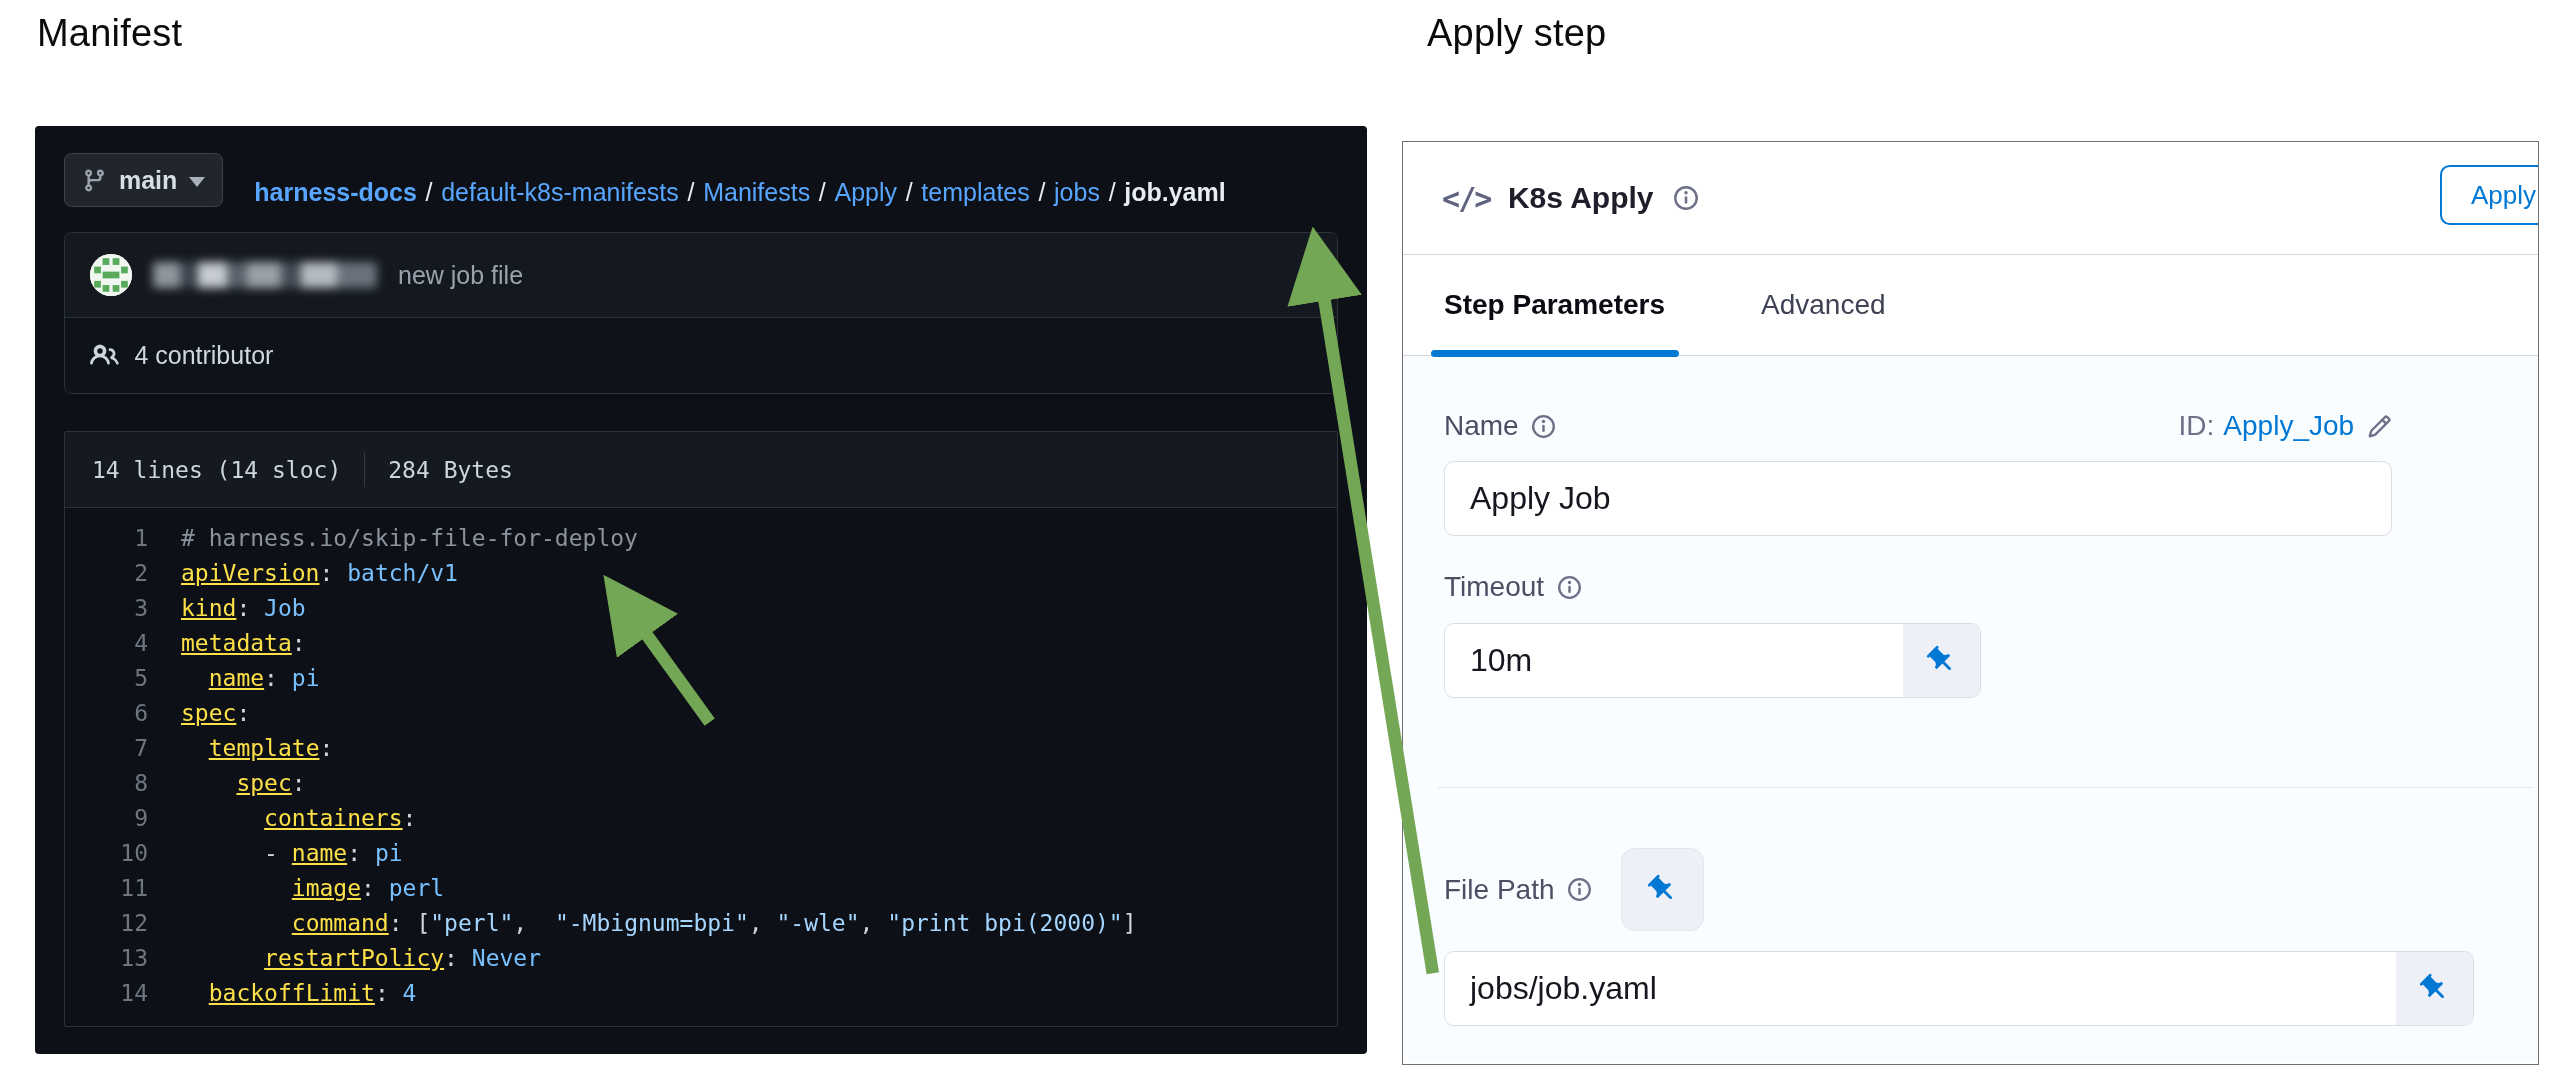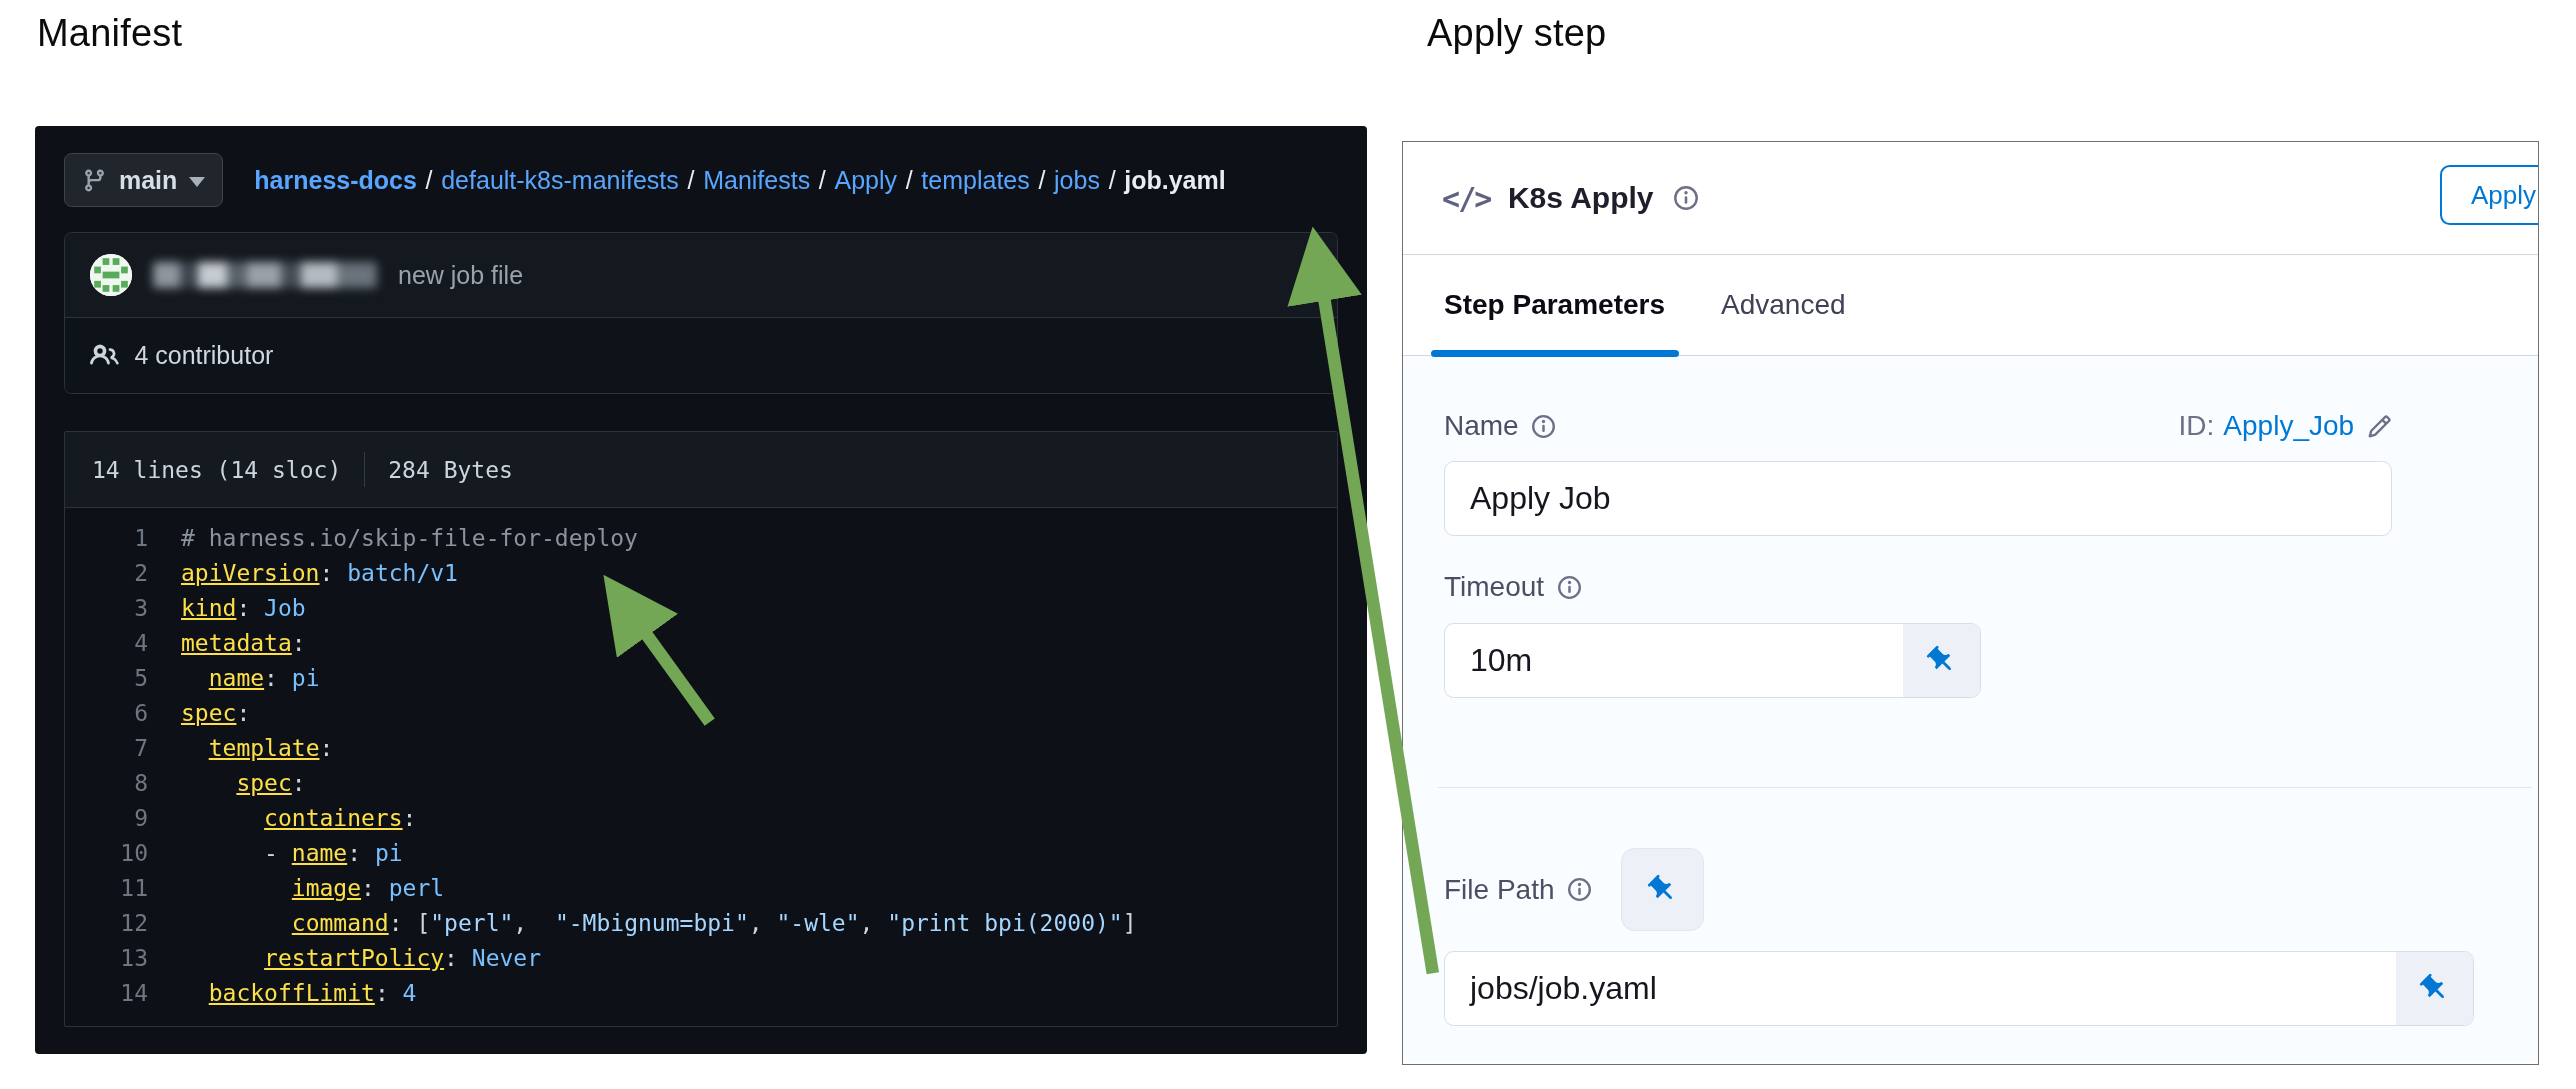--- a/index.html
+++ b/index.html
@@ -7,21 +7,21 @@
           font-family:"Liberation Sans",sans-serif;}
 
   
   .section-title{position:absolute;top:12px;font-size:38px;color:#0b0b0b;font-weight:500;letter-spacing:0.2px;}
   .title-left{left:37px;}
   .title-right{left:1427px;}
 
   
   .gh-panel{position:absolute;left:35px;top:126px;width:1332px;height:928px;background:#0d1117;
             border-radius:3.9px;padding:27px 29px;box-sizing:border-box;color:#d1d7e0;}
-  .gh-toprow{display:flex;align-items:center;gap:31px;}
+  .gh-toprow{display:flex;align-items:flex-end;gap:31px;}
   .branch-btn{display:flex;align-items:center;gap:11.6px;background:#21262d;border:1px solid #3d444d;
               border-radius:7.7px;padding:11.6px 17.4px;cursor:pointer;flex:none;}
   .branch-label{font-size:25px;font-weight:700;color:#d8dee6;}
   .caret{width:0;height:0;border-left:8.7px solid transparent;border-right:8.7px solid transparent;
          border-top:10.6px solid #a8b0b9;margin-top:2.9px;}
   .breadcrumb{font-size:25px;display:flex;align-items:center;gap:8.7px;white-space:nowrap;}
   .bc-repo{color:#58a6ff;font-weight:700;cursor:pointer;}
   .bc-link{color:#58a6ff;cursor:pointer;}
   .bc-sep{color:#e6edf3;}
   .bc-current{color:#e6edf3;font-weight:700;}
@@ -50,21 +50,21 @@
   
   .hx-panel{position:absolute;left:1402px;top:141px;width:1137px;height:924px;background:#ffffff;
             border:1.9px solid #6f6f6f;box-sizing:border-box;overflow:hidden;}
   .hx-header{position:relative;height:112px;display:flex;align-items:center;gap:17.4px;padding:0 39px;
              border-bottom:1.9px solid #d3d6e0;}
   .code-glyph{font-family:"DejaVu Sans Mono",monospace;font-size:30px;font-weight:700;color:#5d6380;letter-spacing:-1.9px;}
   .hx-title{font-size:30px;color:#1f1f2c;font-weight:600;}
   .apply-btn{position:absolute;right:-29px;top:23px;height:60px;padding:0 29px;border:2.9px solid #0278d5;
              border-radius:9.7px;color:#0278d5;font-size:26px;font-weight:500;background:#fff;
              display:flex;align-items:center;cursor:pointer;}
-  .hx-tabs{display:flex;gap:56px;padding:0 41px;height:100px;align-items:center;border-bottom:1.9px solid #d3d6e0;}
+  .hx-tabs{display:flex;gap:96px;padding:0 41px;height:100px;align-items:center;border-bottom:1.9px solid #d3d6e0;}
   .tab{font-size:28px;color:#3f4254;position:relative;height:100%;display:flex;align-items:center;cursor:pointer;}
   .tab.active{font-weight:700;color:#0b0b14;}
   .tab.active::after{content:"";position:absolute;left:-13.5px;right:-13.5px;bottom:-1.9px;height:6.8px;
                      background:#0278d5;border-radius:4.8px;}
   .hx-content{background:#fafdff;height:706px;padding:54px 64px 0 41px;box-sizing:border-box;}
   .field-row{display:flex;justify-content:space-between;align-items:center;width:948px;}
   .hx-label{font-size:28px;color:#4c4f63;display:flex;align-items:center;gap:12.6px;}
   .id-row{font-size:28px;color:#6d7086;display:flex;gap:9px;align-items:center;}
   .id-link{color:#0278d5;cursor:pointer;}
   .text-input{margin-top:19.3px;height:75px;background:#ffffff;border:1.9px solid #dadce8;border-radius:9.7px;

